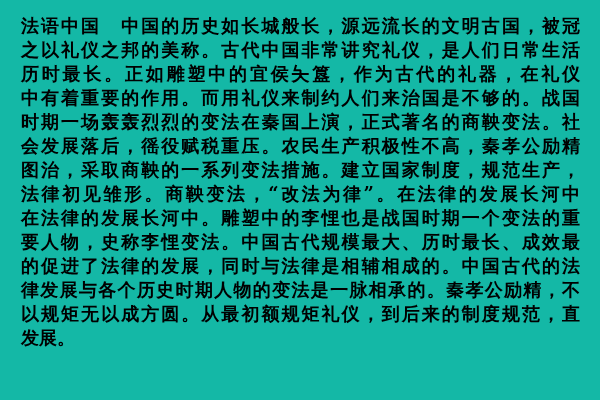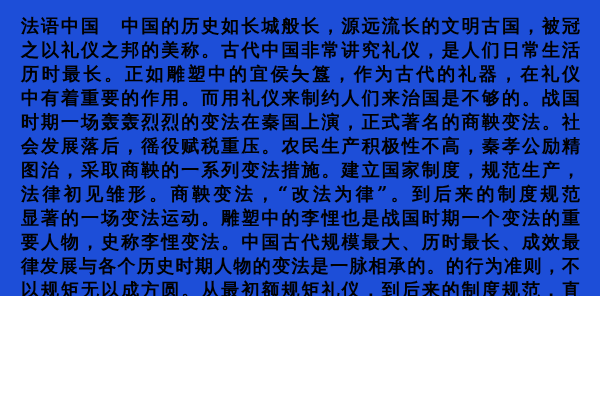--- a/index.html
+++ b/index.html
@@ -3,24 +3,24 @@
 <meta charset="utf-8">
 <style>
   html, body {
     margin: 0;
     padding: 0;
     background: #ffffff;
   }
   .page {
     position: relative;
     width: 600px;
-    height: 296px;
+    height: 400px;
     box-sizing: border-box;
     padding: 14px 20px 0 21px;
-    background: #1d4ed8;
+    background: #14b8a6;
     color: #000000;
     overflow: hidden;
     font-family: "DejaVu Serif", "Liberation Serif", serif;
   }
   .line {
     margin: 0;
     padding: 0;
     height: 24px;
     line-height: 24px;
     font-size: 18px;
@@ -39,19 +39,20 @@
 <body>
 
 <main class="page">
   <p class="line">法语中国　中国的历史如长城般长，源远流长的文明古国，被冠</p>
   <p class="line">之以礼仪之邦的美称。古代中国非常讲究礼仪，是人们日常生活</p>
   <p class="line">历时最长。正如雕塑中的宜侯夨簋，作为古代的礼器，在礼仪</p>
   <p class="line">中有着重要的作用。而用礼仪来制约人们来治国是不够的。战国</p>
   <p class="line">时期一场轰轰烈烈的变法在秦国上演，正式著名的商鞅变法。社</p>
   <p class="line">会发展落后，徭役赋税重压。农民生产积极性不高，秦孝公励精</p>
   <p class="line">图治，采取商鞅的一系列变法措施。建立国家制度，规范生产，</p>
-  <p class="line">法律初见雏形。商鞅变法，“改法为律”。到后来的制度规范</p>
-  <p class="line">显著的一场变法运动。雕塑中的李悝也是战国时期一个变法的重</p>
+  <p class="line">法律初见雏形。商鞅变法，“改法为律”。在法律的发展长河中</p>
+  <p class="line">在法律的发展长河中。雕塑中的李悝也是战国时期一个变法的重</p>
   <p class="line">要人物，史称李悝变法。中国古代规模最大、历时最长、成效最</p>
-  <p class="line">律发展与各个历史时期人物的变法是一脉相承的。的行为准则，不</p>
+  <p class="line">的促进了法律的发展，同时与法律是相辅相成的。中国古代的法</p>
+  <p class="line">律发展与各个历史时期人物的变法是一脉相承的。秦孝公励精，不</p>
   <p class="line">以规矩无以成方圆。从最初额规矩礼仪，到后来的制度规范，直</p>
   <p class="line last">发展。</p>
 </main>
 
 </body></html>

